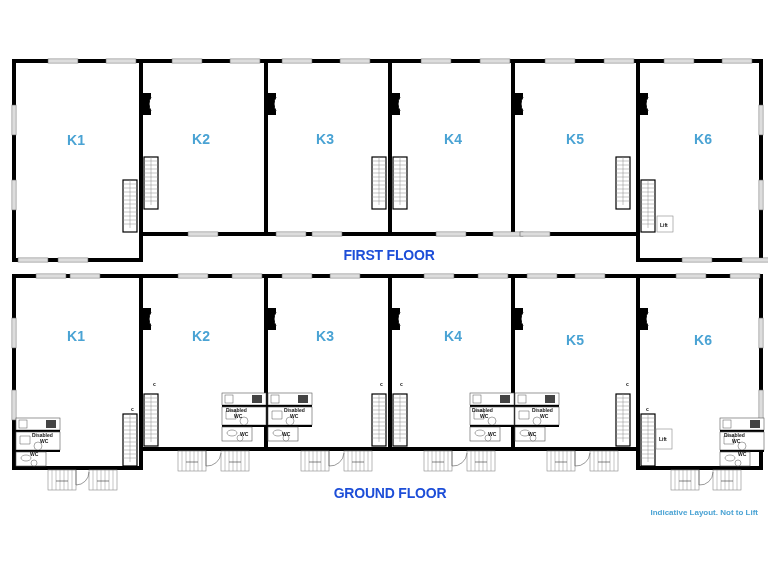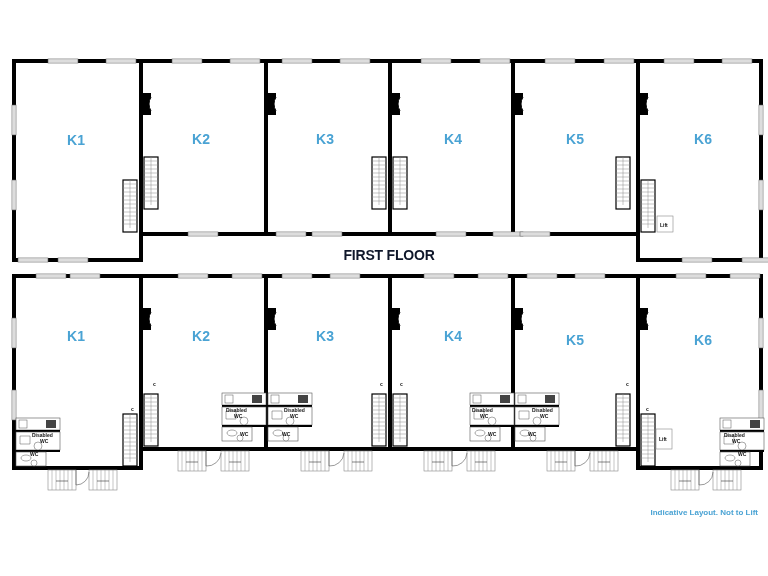--- a/index.html
+++ b/index.html
@@ -1,19 +1,19 @@
 <!DOCTYPE html>
 <html><head>
 <meta charset="utf-8">
 <style>
   html, body { margin:0; padding:0; background:#ffffff; }
   body { width:768px; height:576px; position:relative; overflow:hidden; font-family:"Liberation Sans", sans-serif; }
   #plan { position:absolute; left:0; top:0; width:768px; height:452px;text-align:center; }
   .unit-label { position:absolute; color:#4aa3d4; font-weight:bold; font-size:14px; transform:translate(-50%,-50%); white-space:nowrap; }
-  .floor-title { position:absolute; color:#0f172a; font-weight:bold; font-size:14px; transform:translateX(-50%); white-space:nowrap; letter-spacing:-0.2px; }
+  .floor-title { position:absolute; color:#1d4ed8; font-weight:bold; font-size:14px; transform:translateX(-50%); white-space:nowrap; letter-spacing:-0.2px; }
   .note { position:absolute; color:#4aa3d4; font-weight:bold; font-size:8px; right:10px; top:508px; white-space:nowrap; }
   .tiny { font-family:"Liberation Sans", sans-serif; font-weight:bold; fill:#111; }
 </style>
 </head>
 <body>
 
 <div id="plan">
   <svg width="768" height="576" viewBox="0 0 768 576" xmlns="http://www.w3.org/2000/svg">
     <defs>
       <g id="window-h">
@@ -246,15 +246,16 @@
 
   <div class="floor-title" style="left:389px;top:247px">FIRST FLOOR</div>
 
   <div class="unit-label" style="left:76px;top:336px">K1</div>
   <div class="unit-label" style="left:201px;top:336px">K2</div>
   <div class="unit-label" style="left:325px;top:336px">K3</div>
   <div class="unit-label" style="left:453px;top:336px">K4</div>
   <div class="unit-label" style="left:575px;top:340px">K5</div>
   <div class="unit-label" style="left:703px;top:340px">K6</div>
 
+  <div class="floor-title" style="left:390px;top:485px">GROUND FLOOR</div>
 
   <div class="note">Indicative Layout. Not to Lift</div>
 </div>
 
 </body></html>

